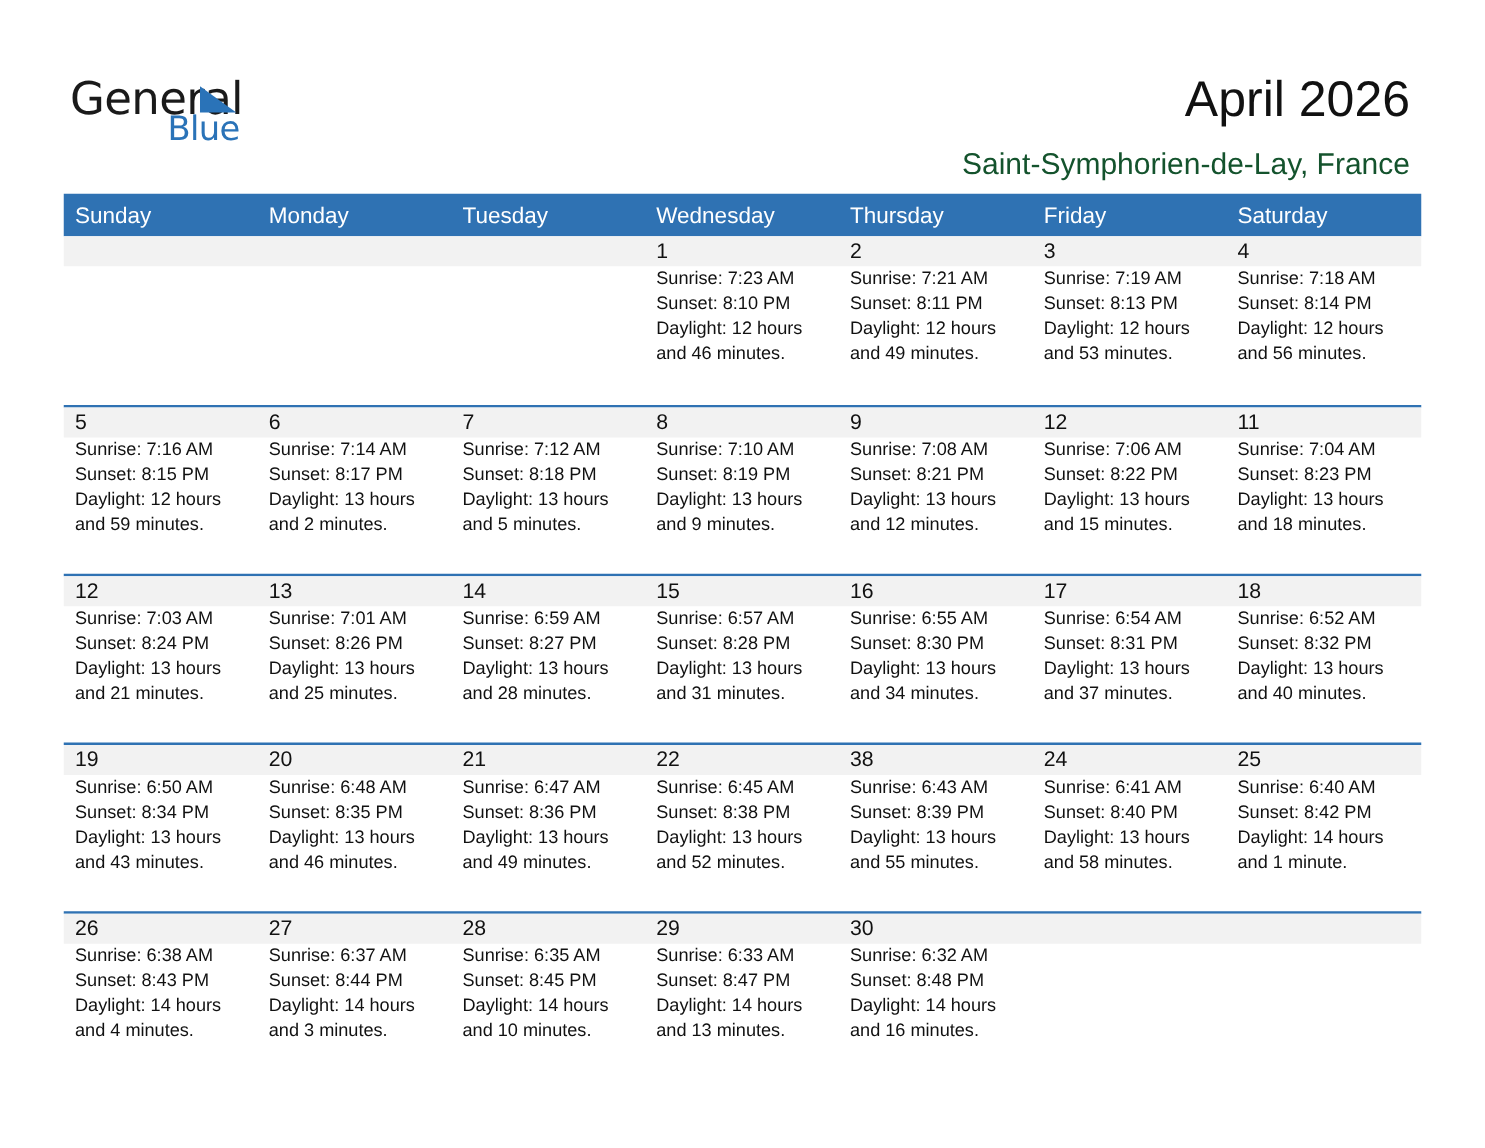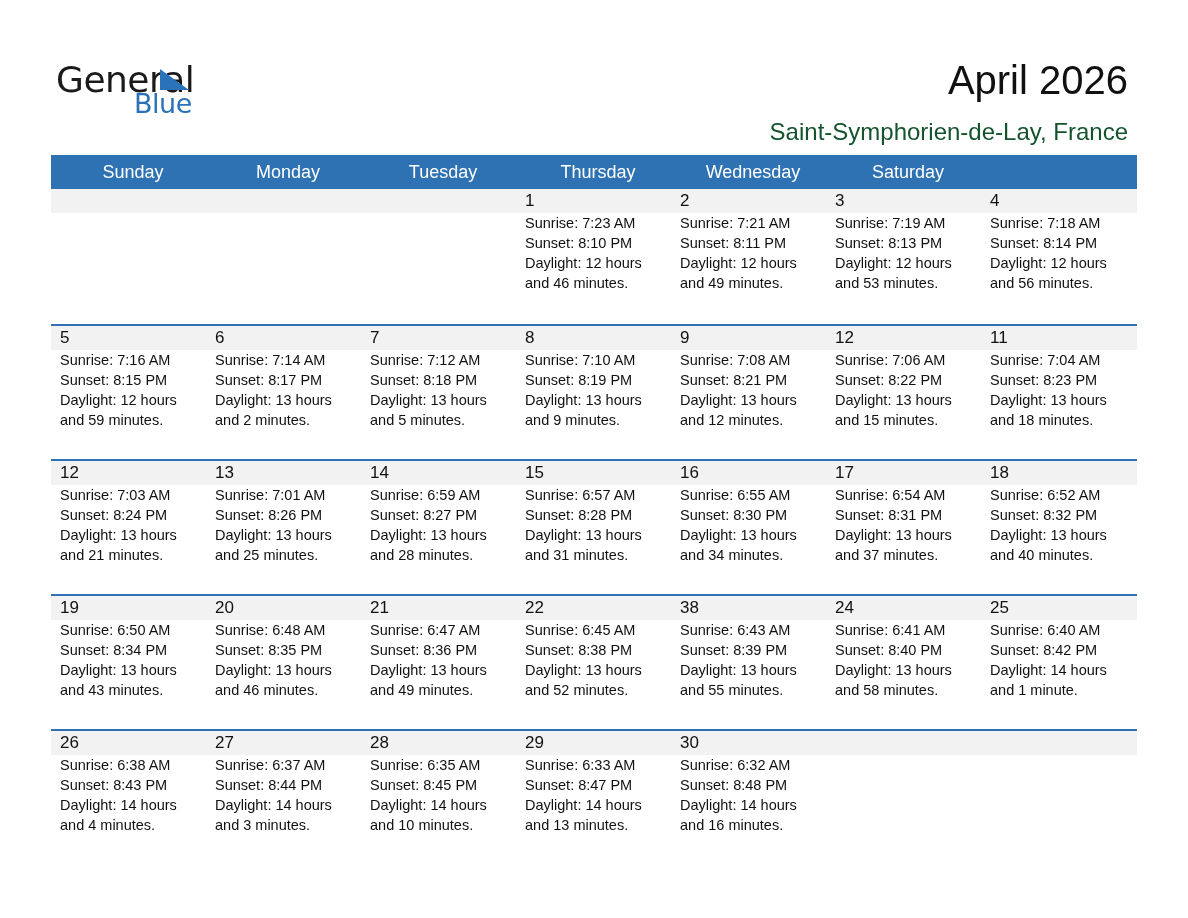--- a/index.html
+++ b/index.html
@@ -9,21 +9,21 @@
   .logo-general { position: absolute; left: 0; top: 0; font-size: 36px; color: #1a1a1a;
                   font-family: "DejaVu Sans", sans-serif; letter-spacing: -0.5px; line-height: 32px; }
   .logo-blue { position: absolute; left: 78px; top: 24px; font-size: 27px; color: #2a73b8;
                font-family: "DejaVu Sans", sans-serif; line-height: 32px; letter-spacing: -0.5px; }
   .logo-tri { position: absolute; left: 104px; top: 5px; width: 0; height: 0;
               border-left: 29px solid transparent; border-bottom: 21px solid #2a73b8; transform: scaleX(-1); }
   .title { position: absolute; right: 60px; top: 56px; font-size: 40px; color: #111; line-height: 48px; margin-left: 16px; }
   .subtitle { position: absolute; right: 60px; top: 116px; font-size: 24px; color: #14532d; line-height: 32px; }
   .cal { position: absolute; left: 51px; top: 155px; width: 1086px; }
   .head { display: flex; height: 34px; background: #2f72b3; }
-  .head div { width: 155px; color: #ffffff; font-size: 18px; line-height: 34px; padding-left: 9px; box-sizing: border-box; text-align: center; }
+  .head div { width: 155px; color: #ffffff; font-size: 18px; line-height: 34px; padding-left: 9px; box-sizing: border-box; }
   .week { position: relative; height: 135px; }
   .week.sep { border-top: 2px solid #2f72b3; height: 133px; }
   .band { position: absolute; left: 0; top: 0; width: 1086px; height: 24px; background: #f2f2f2; }
   .days { position: absolute; left: 0; top: 0; display: flex; }
   .day { width: 155px; padding-left: 9px; box-sizing: border-box; }
   .num { font-size: 17px; line-height: 24px; height: 24px; color: #111; }
   .line { font-size: 14.5px; line-height: 20px; color: #111; white-space: nowrap; }
 </style>
 </head>
 <body>
@@ -35,22 +35,23 @@
 </div>
 
 <div class="title">April 2026</div>
 <div class="subtitle">Saint-Symphorien-de-Lay, France</div>
 
 <div class="cal">
   <div class="head">
     <div>Sunday</div>
     <div>Monday</div>
     <div>Tuesday</div>
+    <div>Wednesday</div>
     <div>Thursday</div>
-    <div>Wednesday</div>
+    <div>Friday</div>
     <div>Saturday</div>
   </div>
   <div id="weeks">
       <div class="week">
         <div class="band"></div>
         <div class="days">
           <div class="day"></div>
           <div class="day"></div>
           <div class="day"></div>
           <div class="day">

